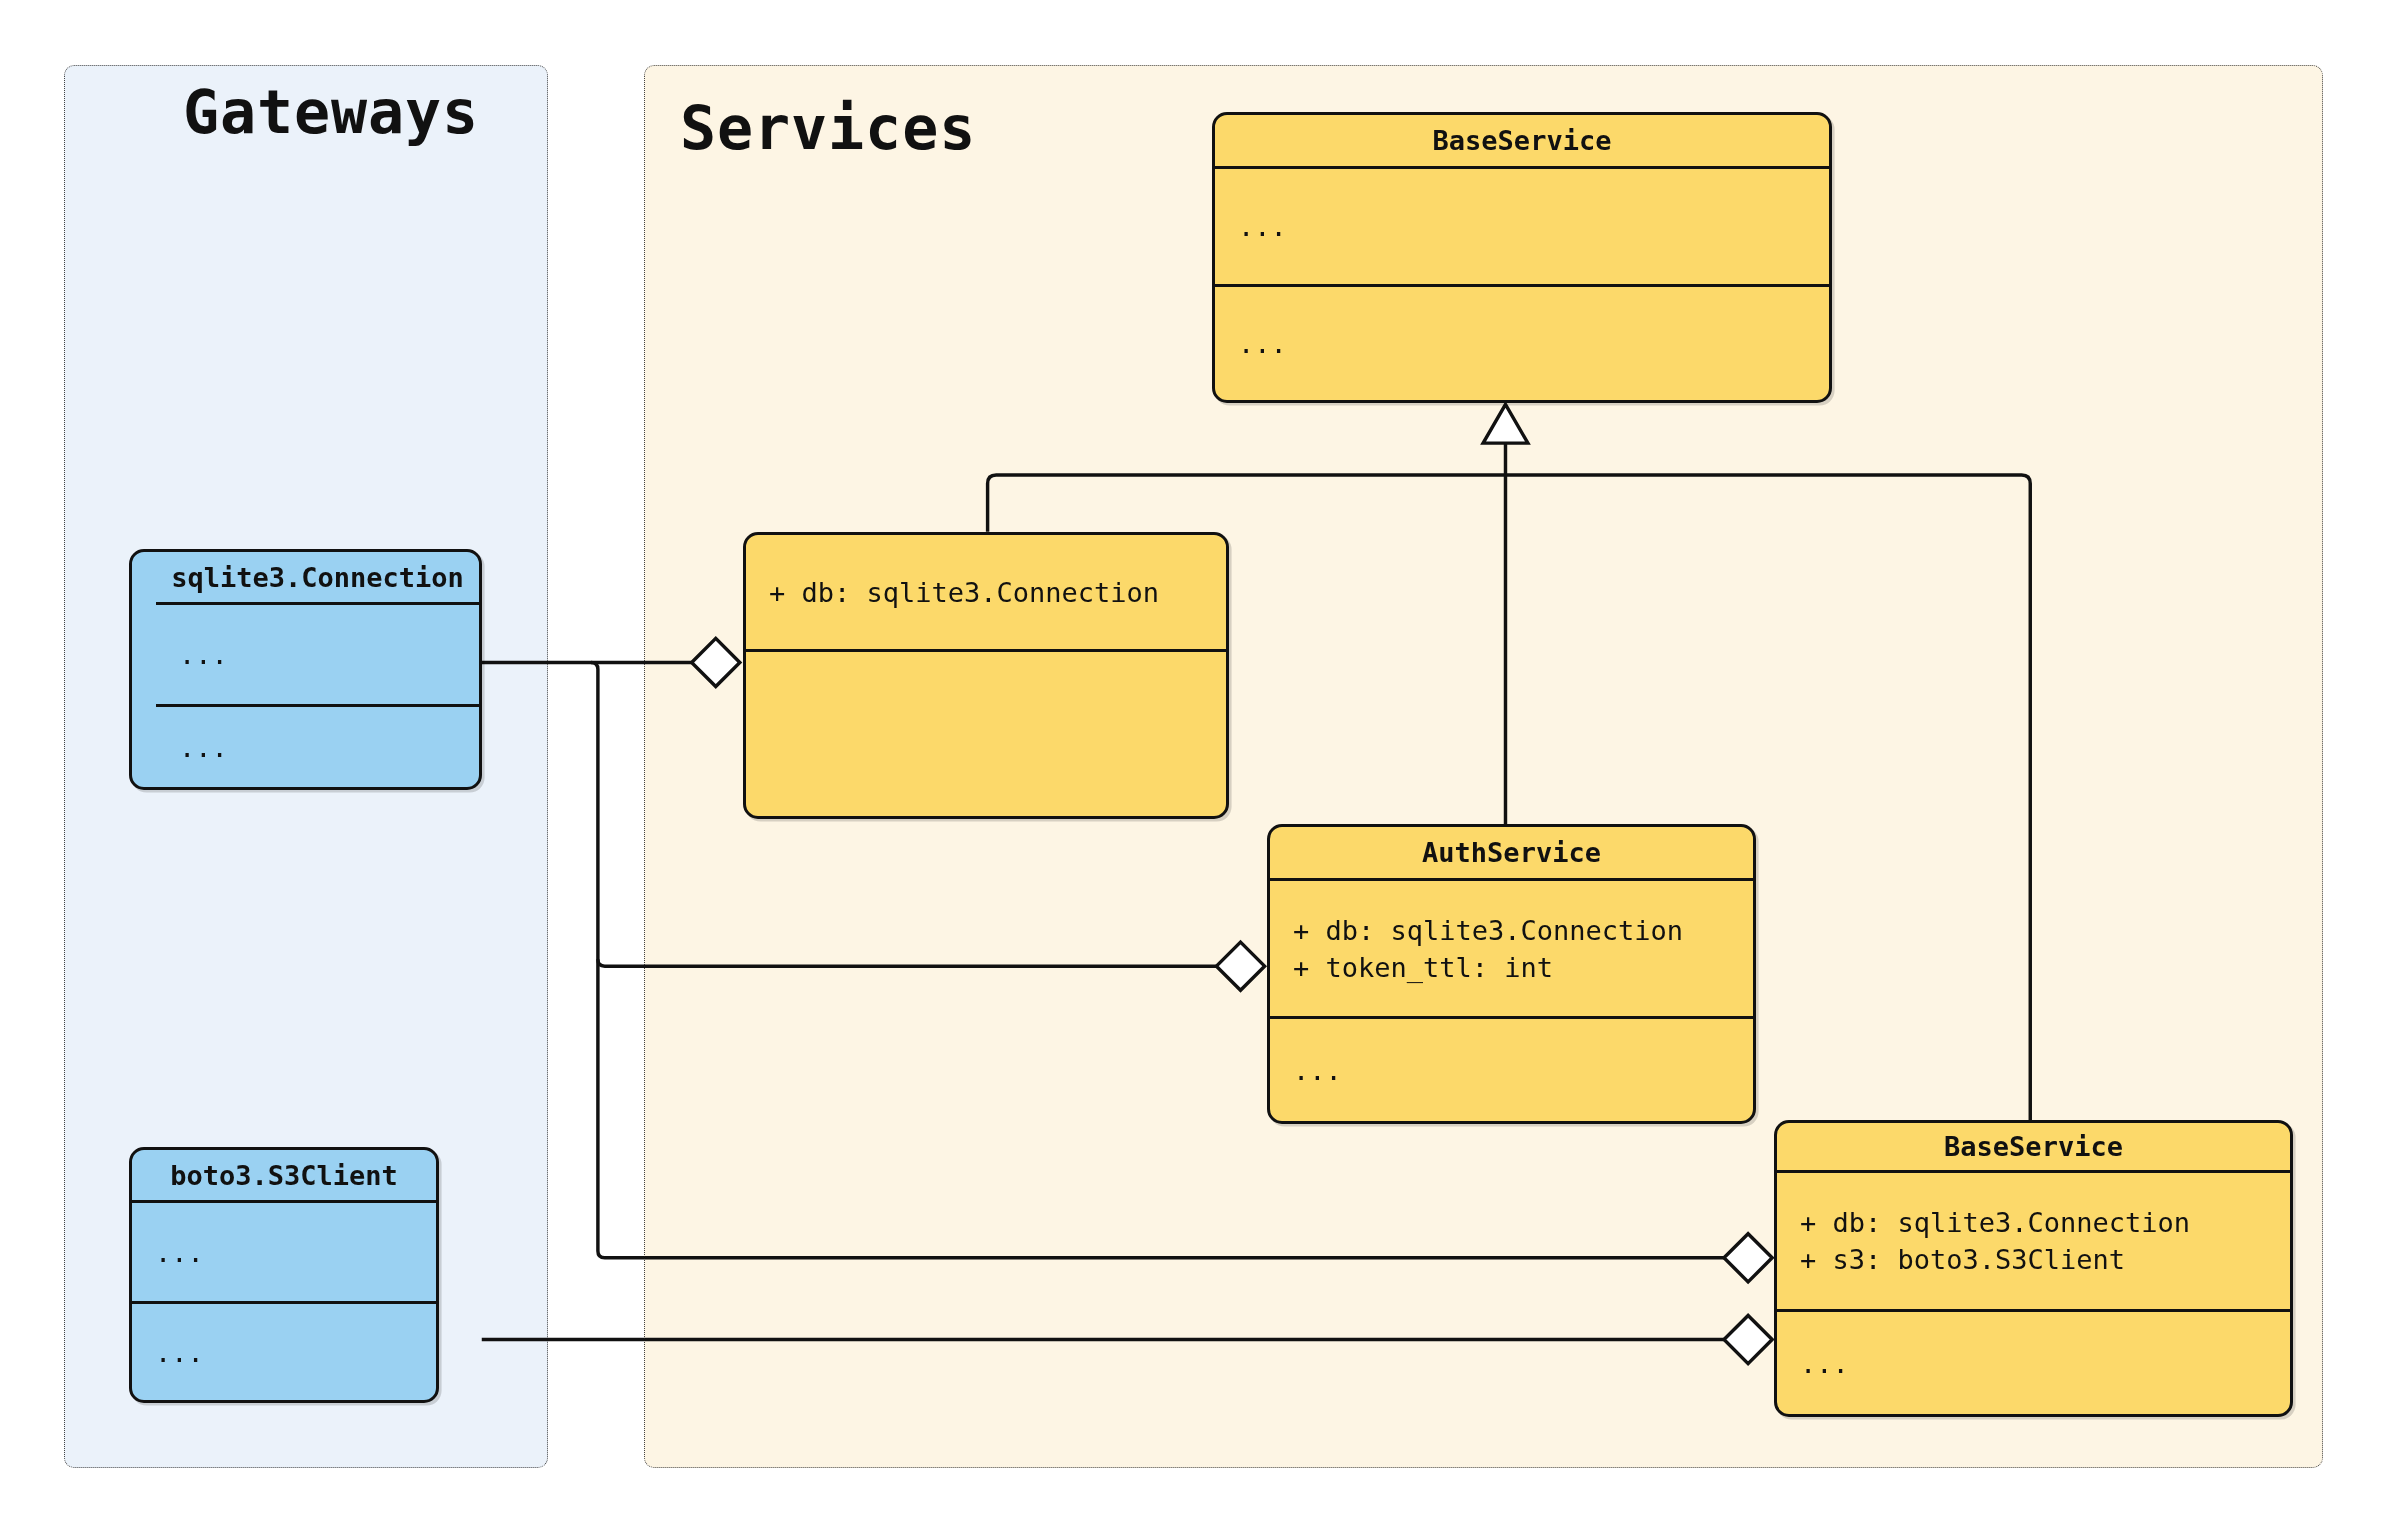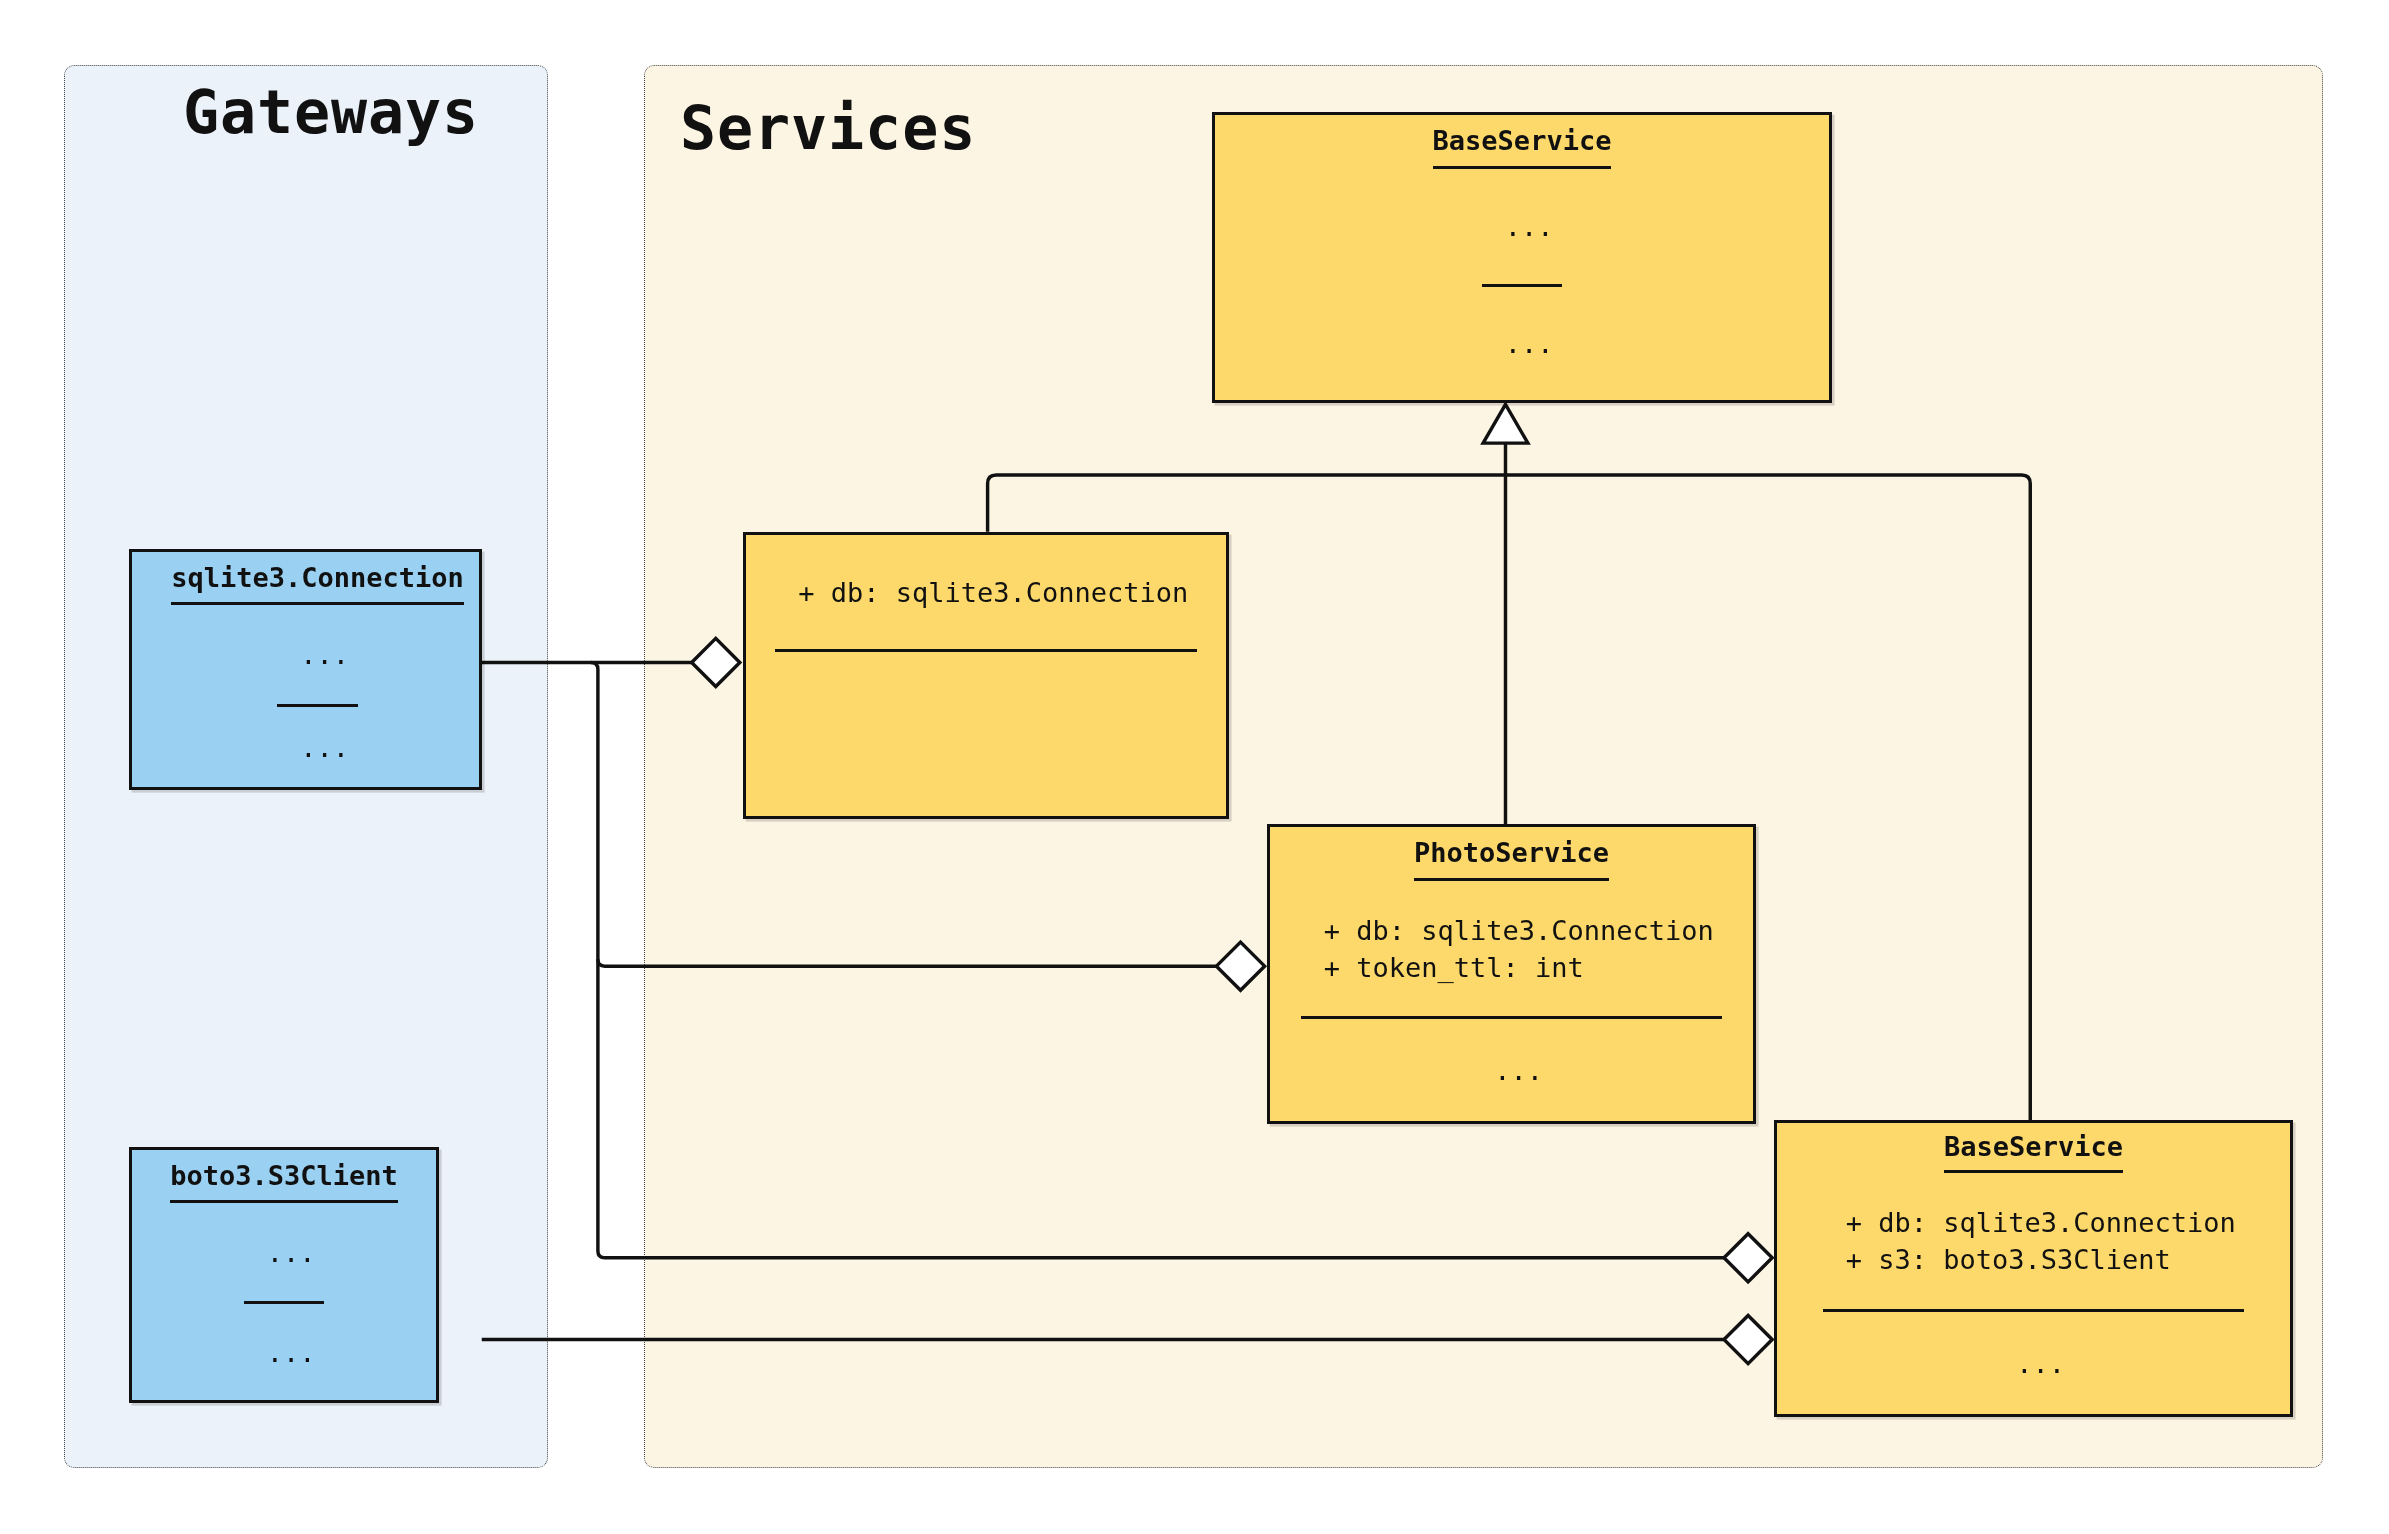--- a/index.html
+++ b/index.html
@@ -34,25 +34,24 @@
     left: 0; top: 0;
     width: 2389px;
     height: 1534px;
   }
   svg.edges path { fill: none; stroke: #111111; stroke-width: 4; }
   svg.edges polygon { fill: #ffffff; stroke: #111111; stroke-width: 4; stroke-linejoin: miter; }
   .uml-class {
     position: absolute;
     box-sizing: border-box;
     border: 3.4px solid #111111;
-    border-radius: 0;
+    border-radius: 15px;
     display: flex;
     flex-direction: column;
     box-shadow: 2.6px 2.6px 0 rgba(0,0,0,0.15);
-    align-items: center;
   }
   .uml-class.yellow { background: #FCD96A; }
   .uml-class.blue   { background: #9AD1F2; }
   .uml-title {
     box-sizing: border-box;
     border-bottom: 3.4px solid #111111;
     display: flex;
     align-items: center;
     justify-content: center;
     font-weight: 700;
@@ -140,21 +139,21 @@
   </div>
 
   <div class="uml-class yellow" style="left:743px; top:532px; width:486px; height:287px;">
     <div class="uml-section attrs" style="height:117px">
       <div class="uml-line">+ db: sqlite3.Connection</div>
     </div>
     <div class="uml-section methods"></div>
   </div>
 
   <div class="uml-class yellow" style="left:1267px; top:824px; width:489px; height:300px;">
-    <div class="uml-title" style="height:54px">PhotoService</div>
+    <div class="uml-title" style="height:54px">AuthService</div>
     <div class="uml-section attrs" style="height:138px">
       <div class="uml-line">+ db: sqlite3.Connection</div>
       <div class="uml-line">+ token_ttl: int</div>
     </div>
     <div class="uml-section methods">
       <div class="uml-line">...</div>
     </div>
   </div>
 
   <div class="uml-class yellow" style="left:1774px; top:1120px; width:519px; height:297px;">

